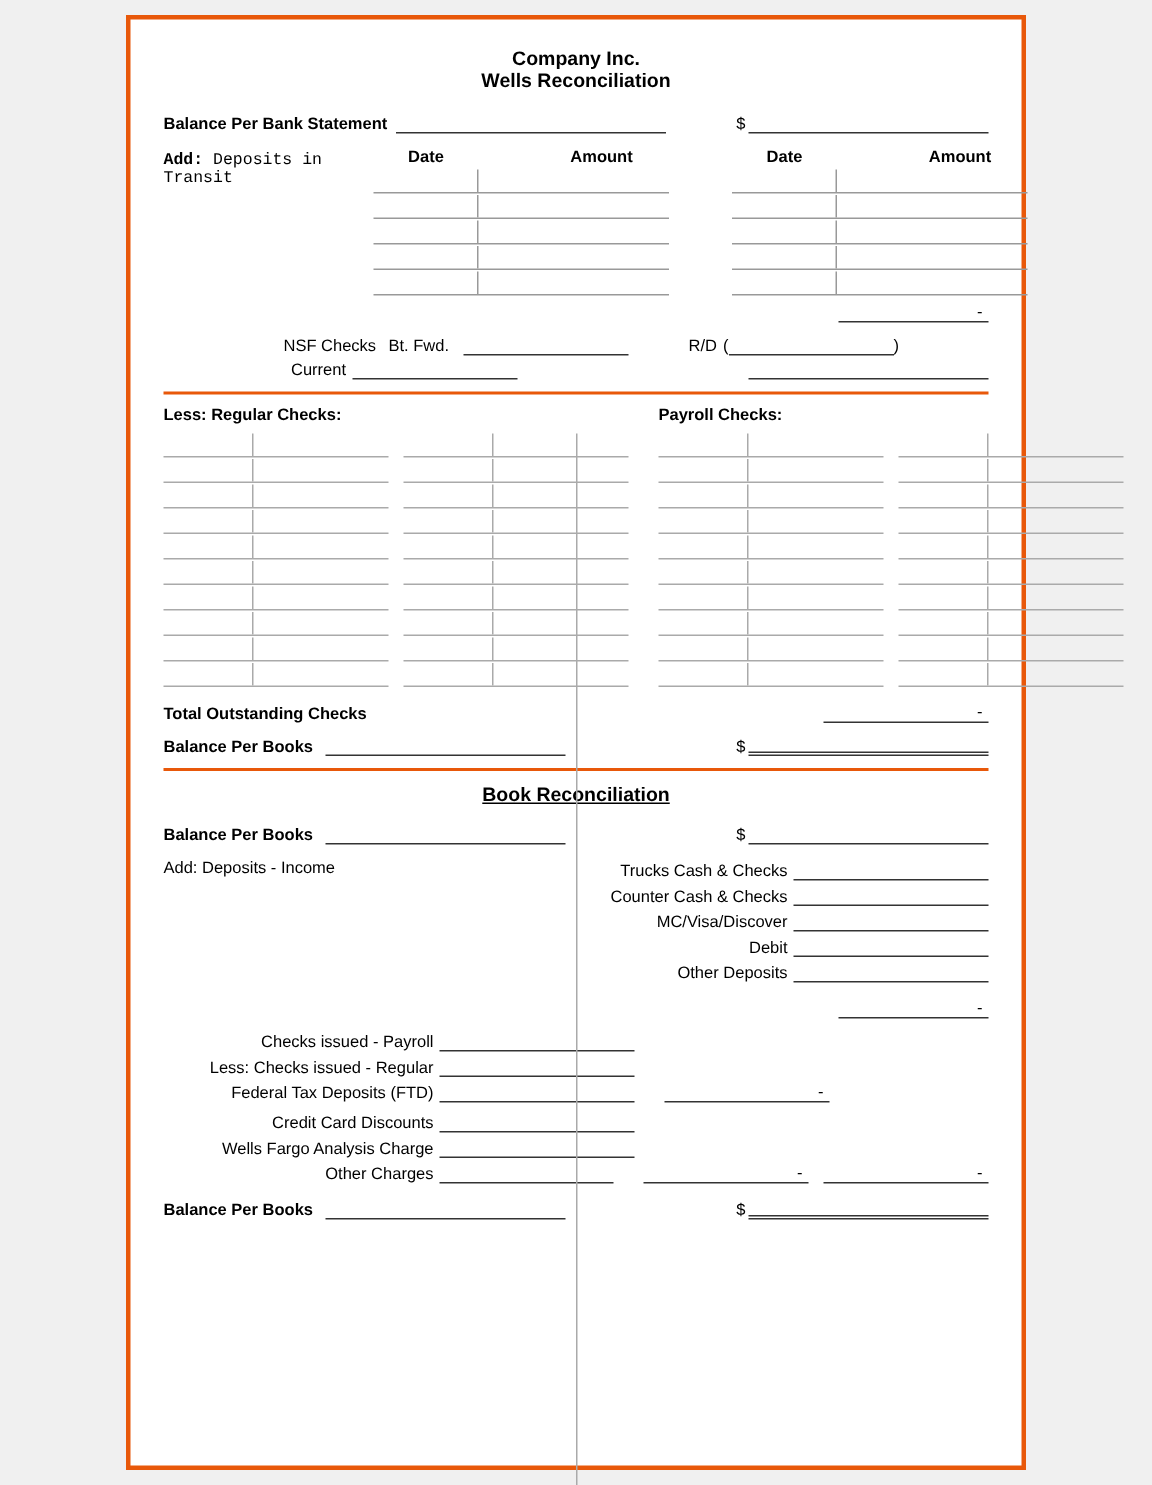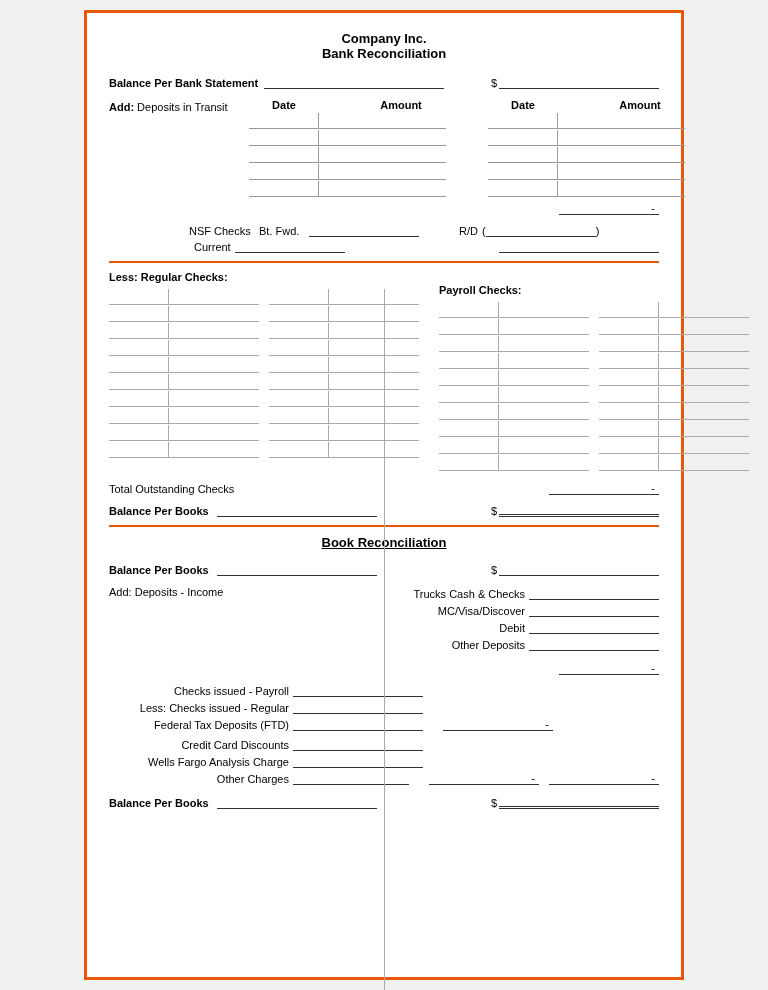--- a/index.html
+++ b/index.html
@@ -64,20 +64,21 @@
     
     .deposits-section {
       display: flex;
       margin-bottom: 4px;
       align-items: flex-start;
     }
     .deposits-label {
       font-size: 11px;
       padding-top: 2px;
       min-width: 140px;
+      font-family: Liberation Mono, monospace;
     }
     .deposits-label .add-label { font-weight: bold; }
     .col-group {
       display: flex;
       flex-direction: column;
       margin-right: 12px;
     }
     .col-header-row {
       display: flex;
       margin-bottom: 2px;
@@ -143,21 +144,21 @@
       border-top: 2px solid #e8580a;
       margin: 8px 0;
     }
 
     
     .checks-section {
       display: flex;
       margin-bottom: 10px;
     }
     .checks-left { flex: 1; }
-    .checks-right { flex: 1; padding-left: 20px; margin-top: 13px; }
+    .checks-right { flex: 1; padding-left: 20px; }
     .checks-title { font-weight: bold; margin-bottom: 6px; font-size: 11px; }
     .check-row {
       display: flex;
       border-bottom: 1px solid #aaa;
       height: 16px;
       margin-bottom: 1px;
     }
     .check-cell-num { width: 60px; border-right: 1px solid #aaa; }
     .check-cell-amt { width: 90px; }
 
@@ -171,21 +172,21 @@
       flex-direction: column;
     }
 
     
     .total-row {
       display: flex;
       align-items: flex-end;
       margin-top: 6px;
       margin-bottom: 8px;
     }
-    .total-label { font-weight: normal; font-size: 11px; margin-right: 10px; }
+    .total-label { font-weight: bold; font-size: 11px; margin-right: 10px; }
     .total-right { margin-left: auto; display: flex; align-items: flex-end; }
     .total-value-line { border-bottom: 1px solid #333; width: 110px; text-align: right; padding-right: 4px; }
 
     
     .balance-books-row {
       display: flex;
       align-items: flex-end;
       margin-bottom: 6px;
     }
     .balance-books-label { font-weight: bold; font-size: 11px; margin-right: 8px; }
@@ -235,21 +236,21 @@
       border-bottom: 3px double #333;
     }
   </style>
 </head>
 <body>
 
 <div class="page">
 
   <div class="title-section">
     <div class="company-name">Company Inc.</div>
-    <div class="doc-title">Bank Reconciliation</div>
+    <div class="doc-title">Wells Reconciliation</div>
   </div>
 
   <div class="bank-balance-row">
     <div class="label" style="font-weight:bold;">Balance Per Bank Statement</div>
     <div class="mid-line uline"></div>
     <div class="right-side">
       <span class="dollar-sign">$</span>
       <div class="uline uline-lg"></div>
     </div>
   </div>
@@ -558,20 +559,24 @@
   <div class="deposits-income-section" style="margin-bottom:8px;">
     <div class="deposits-income-label">
       <span>Add:  Deposits - Income</span>
     </div>
     <div class="deposits-income-items">
       <div class="income-item-row">
         <span class="income-item-label">Trucks Cash &amp; Checks</span>
         <div class="income-item-line"></div>
       </div>
       <div class="income-item-row">
+        <span class="income-item-label">Counter Cash &amp; Checks</span>
+        <div class="income-item-line"></div>
+      </div>
+      <div class="income-item-row">
         <span class="income-item-label">MC/Visa/Discover</span>
         <div class="income-item-line"></div>
       </div>
       <div class="income-item-row">
         <span class="income-item-label">Debit</span>
         <div class="income-item-line"></div>
       </div>
       <div class="income-item-row">
         <span class="income-item-label">Other Deposits</span>
         <div class="income-item-line"></div>

